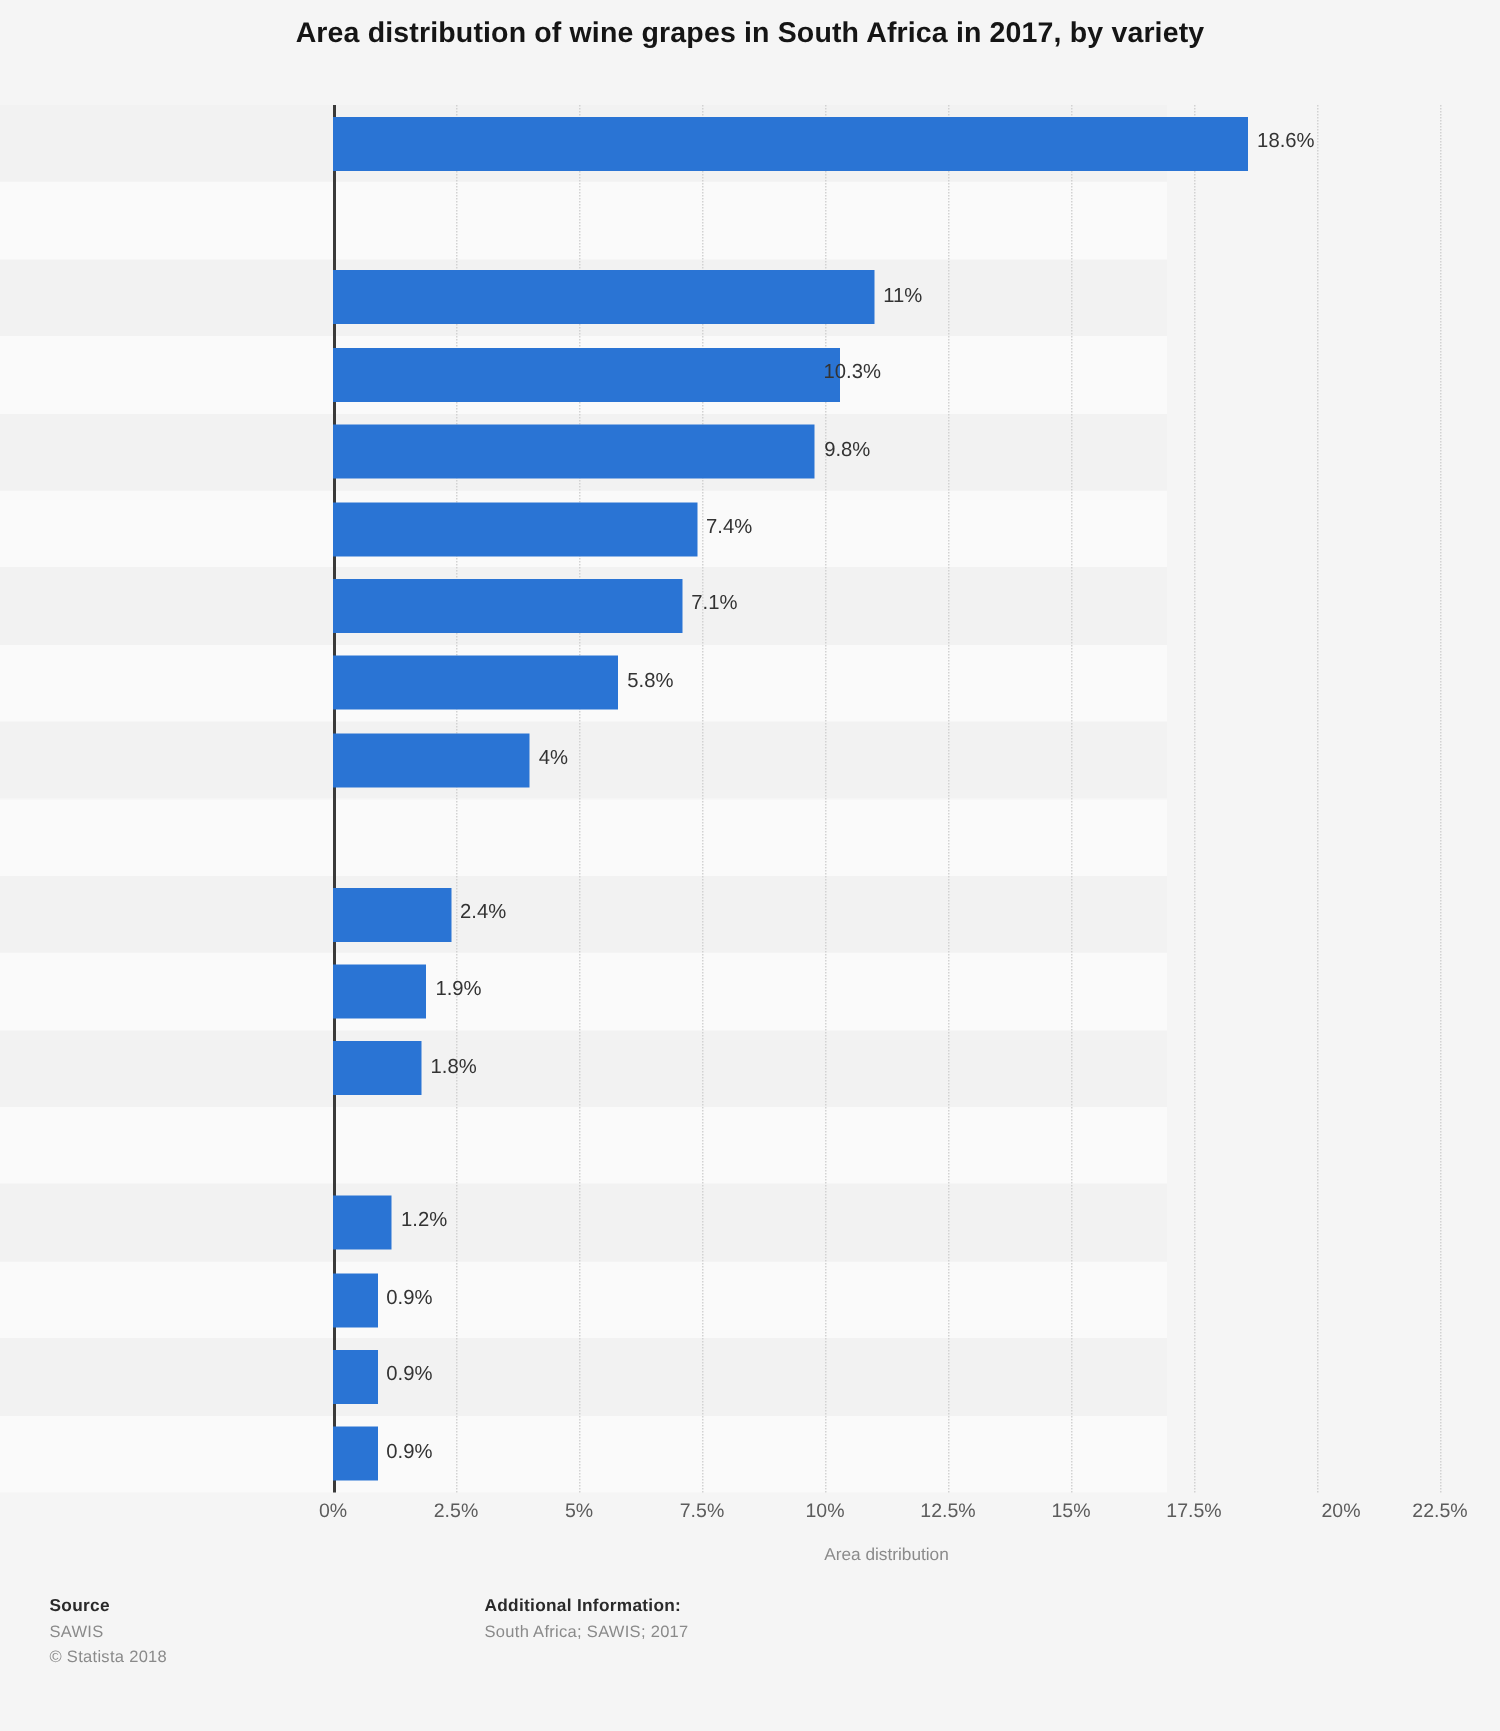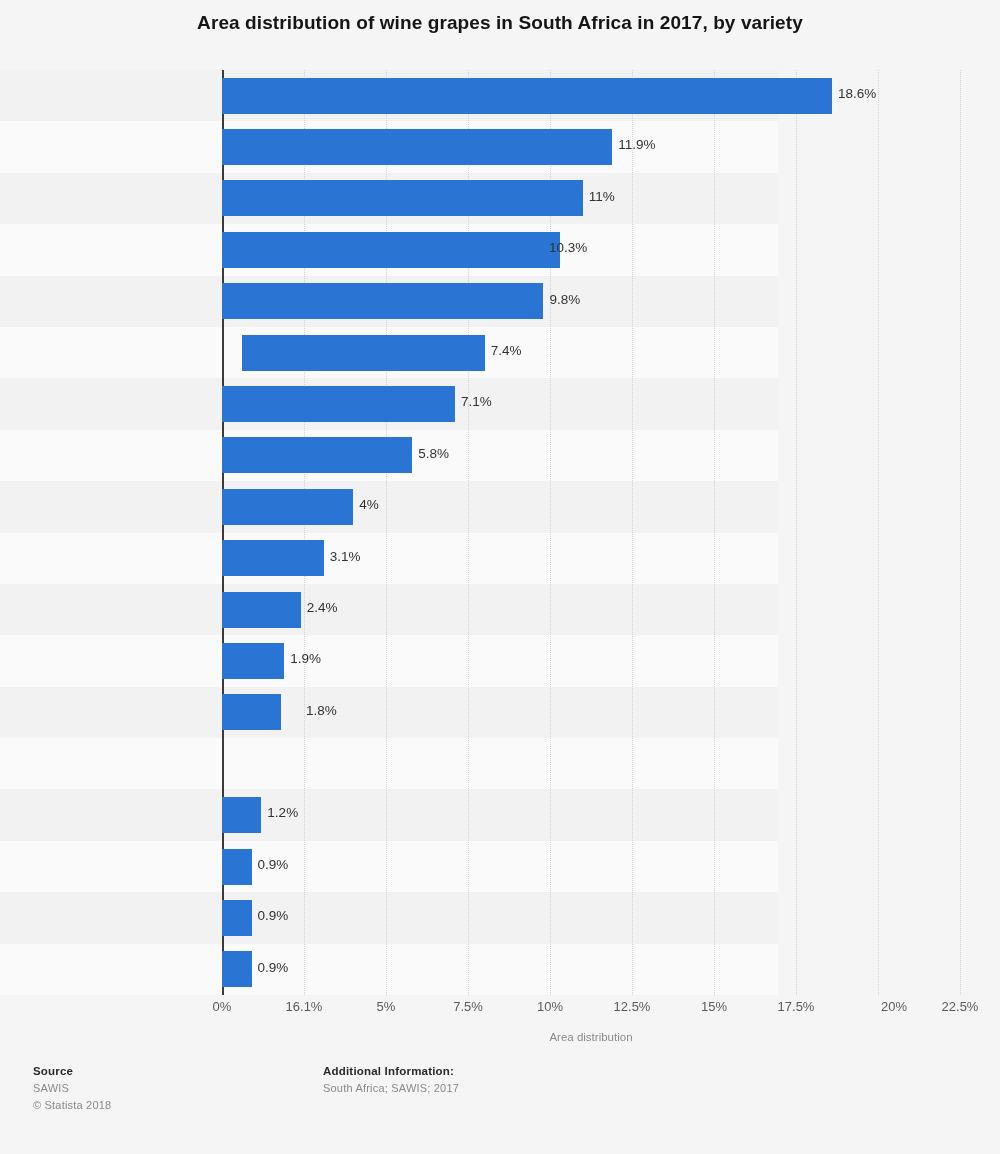--- a/index.html
+++ b/index.html
@@ -216,67 +216,59 @@
       <div class="gridline" style="left: 328px;"></div>
       <div class="gridline" style="left: 410px;"></div>
       <div class="gridline" style="left: 492px;"></div>
       <div class="gridline" style="left: 574px;"></div>
       <div class="gridline" style="left: 656px;"></div>
       <div class="gridline" style="left: 738px;"></div>
       <div class="bar-row" style="top: 0px; width: 738px;">
         <div class="bar" style="width: 610.08px; background: rgb(42, 116, 212);"></div>
         <div class="bar-value" style="left: 616.08px;">18.6%</div>
       </div>
-      <div class="bar-row" style="top: 51.3889px; width: 738px;">
-        <div class="bar" style="width: 390.32px; background: rgb(42, 116, 212);"></div>
-        <div class="bar-value" style="left: 396.32px;">11.9%</div>
-      </div>
       <div class="bar-row" style="top: 102.778px; width: 738px;">
         <div class="bar" style="width: 360.8px; background: rgb(42, 116, 212);"></div>
         <div class="bar-value" style="left: 366.8px;">11%</div>
       </div>
       <div class="bar-row" style="top: 154.167px; width: 738px;">
         <div class="bar" style="width: 337.84px; background: rgb(42, 116, 212);"></div>
         <div class="bar-value" style="left: 327px;">10.3%</div>
       </div>
       <div class="bar-row" style="top: 205.556px; width: 738px;">
         <div class="bar" style="width: 321.44px; background: rgb(42, 116, 212);"></div>
         <div class="bar-value" style="left: 327.44px;">9.8%</div>
       </div>
-      <div class="bar-row" style="top: 256.944px; width: 738px; margin-left: 20px;">
+      <div class="bar-row" style="top: 256.944px; width: 738px;">
         <div class="bar" style="width: 242.72px; background: rgb(42, 116, 212);"></div>
         <div class="bar-value" style="left: 248.72px;">7.4%</div>
       </div>
       <div class="bar-row" style="top: 308.333px; width: 738px;">
         <div class="bar" style="width: 232.88px; background: rgb(42, 116, 212);"></div>
         <div class="bar-value" style="left: 238.88px; text-align: center;">7.1%</div>
       </div>
       <div class="bar-row" style="top: 359.722px; width: 738px;">
         <div class="bar" style="width: 190.24px; background: rgb(42, 116, 212);"></div>
         <div class="bar-value" style="left: 196.24px;">5.8%</div>
       </div>
       <div class="bar-row" style="top: 411.111px; width: 738px;">
         <div class="bar" style="width: 131.2px; background: rgb(42, 116, 212);"></div>
         <div class="bar-value" style="left: 137.2px;">4%</div>
       </div>
-      <div class="bar-row" style="top: 462.5px; width: 738px;">
-        <div class="bar" style="width: 101.68px; background: rgb(42, 116, 212);"></div>
-        <div class="bar-value" style="left: 107.68px;">3.1%</div>
-      </div>
       <div class="bar-row" style="top: 513.889px; width: 738px;">
         <div class="bar" style="width: 78.72px; background: rgb(42, 116, 212);"></div>
         <div class="bar-value" style="left: 84.72px;">2.4%</div>
       </div>
       <div class="bar-row" style="top: 565.278px; width: 738px;">
         <div class="bar" style="width: 62.32px; background: rgb(42, 116, 212);"></div>
         <div class="bar-value" style="left: 68.32px;">1.9%</div>
       </div>
       <div class="bar-row" style="top: 616.667px; width: 738px;">
         <div class="bar" style="width: 59.04px; background: rgb(42, 116, 212);"></div>
-        <div class="bar-value" style="left: 65.04px; margin-left: 19px;">1.8%</div>
+        <div class="bar-value" style="left: 65.04px;">1.8%</div>
       </div>
       <div class="bar-row" style="top: 719.444px; width: 738px;">
         <div class="bar" style="width: 39.36px; background: rgb(42, 116, 212);"></div>
         <div class="bar-value" style="left: 45.36px;">1.2%</div>
       </div>
       <div class="bar-row" style="top: 770.833px; width: 738px;">
         <div class="bar" style="width: 29.52px; background: rgb(42, 116, 212);"></div>
         <div class="bar-value" style="left: 35.52px;">0.9%</div>
       </div>
       <div class="bar-row" style="top: 822.222px; width: 738px;">
@@ -285,21 +277,21 @@
       </div>
       <div class="bar-row" style="top: 873.611px; width: 738px;">
         <div class="bar" style="width: 29.52px; background: rgb(42, 116, 212);"></div>
         <div class="bar-value" style="left: 35.52px;">0.9%</div>
       </div>
     </div>
 </div>
 
 <div class="x-axis">
     <div class="x-tick" style="left: 0px;">0%</div>
-    <div class="x-tick" style="left: 82px;">16.1%</div>
+    <div class="x-tick" style="left: 82px;">2.5%</div>
     <div class="x-tick" style="left: 164px;">5%</div>
     <div class="x-tick" style="left: 246px;">7.5%</div>
     <div class="x-tick" style="left: 328px;">10%</div>
     <div class="x-tick" style="left: 410px;">12.5%</div>
     <div class="x-tick" style="left: 492px;">15%</div>
     <div class="x-tick" style="left: 574px;">17.5%</div>
     <div class="x-tick" style="left: 672px;">20%</div>
     <div class="x-tick" style="left: 738px;">22.5%</div>
   </div>
 <div class="x-axis-title">Area distribution</div>

